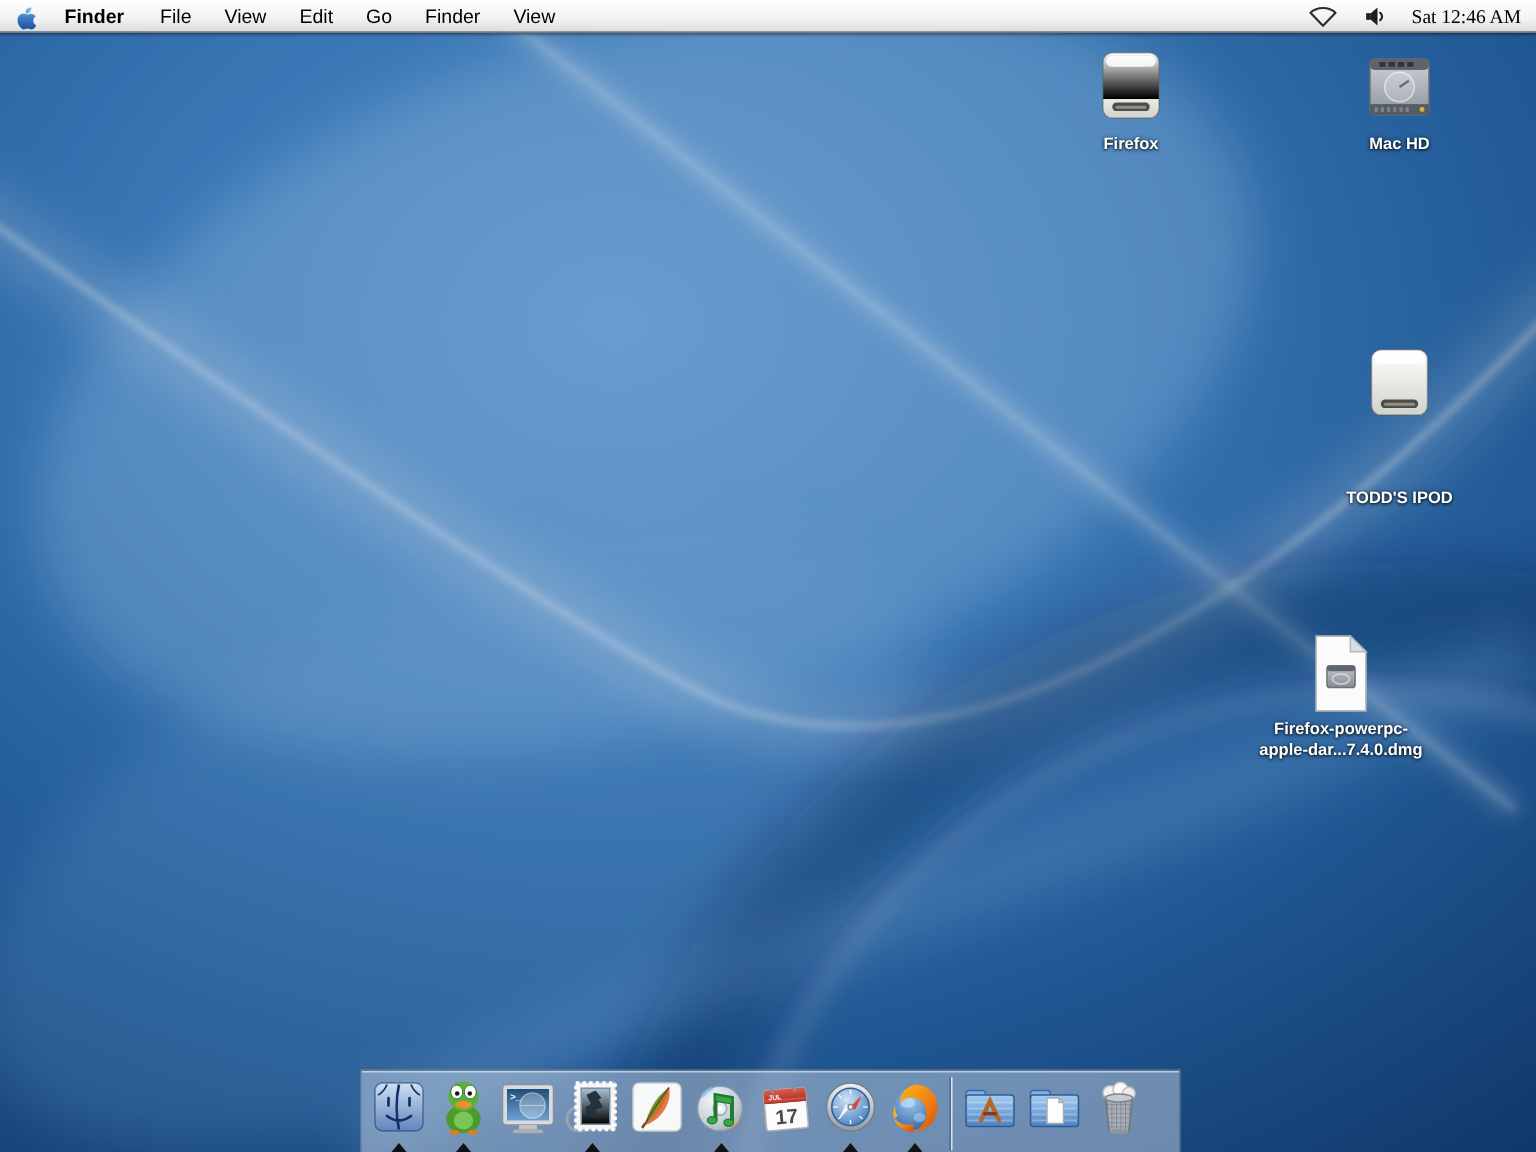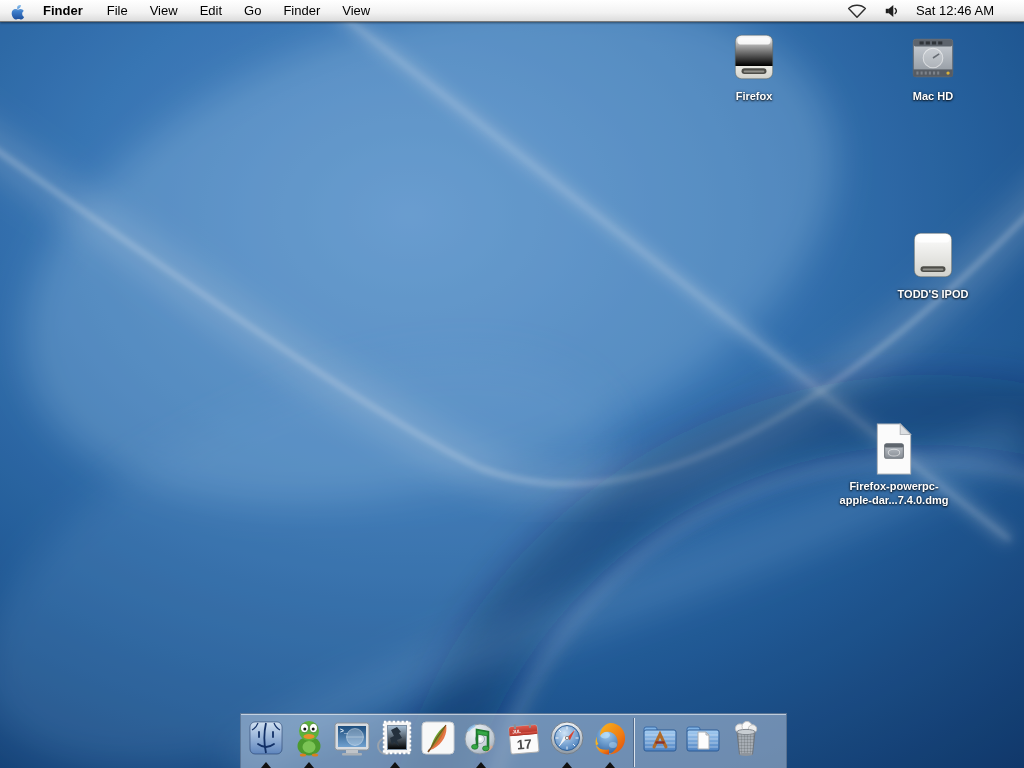--- a/index.html
+++ b/index.html
@@ -14,21 +14,21 @@
     position:absolute; top:0; left:0; width:1024px; height:22px; z-index:50;
     background:linear-gradient(#ffffff, #f2f2f2 60%, #dcdcdc);
     border-bottom:1px solid #7a7a7a;
     box-shadow:0 1px 2px rgba(0,0,0,.45);
     display:flex; align-items:center; font-size:13px; color:#000;text-align:right;
   }
   .mb-left { display:flex; align-items:center; height:100%; }
   .mb-apple { width:34px; height:100%; display:flex; align-items:center; justify-content:center; }
   .mb-item { padding:0 11px; height:100%; display:flex; align-items:center; white-space:nowrap; }
   .mb-item.appname { font-weight:bold; padding:0 13px 0 9px; }
-  .mb-right { margin-left:auto; display:flex; align-items:center; height:100%; padding-right:26px; }
+  .mb-right { margin-left:auto; display:flex; align-items:center; height:100%; padding-right:6px;font-family:Liberation Serif, serif; }
   .mb-status { padding:0 8px; height:100%; display:flex; align-items:center; }
   .mb-clock { padding:0 4px 0 8px; white-space:nowrap; }
 
   
   #desktop { position:absolute; inset:22px 0 0 0; z-index:5; }
   .dicon { position:absolute; display:flex; flex-direction:column; align-items:center; cursor:default; }
   .dicon .dlabel {
     margin-top:3px; font-size:11px; font-weight:bold; color:#fff; text-align:center;
     line-height:14px; text-shadow:0 1px 2px rgba(0,0,0,.85), 0 0 3px rgba(0,0,0,.5);
     white-space:nowrap;
@@ -167,21 +167,21 @@
           </linearGradient>
         </defs>
       <rect x="9" y="5" width="36" height="42" rx="6" fill="url(#wd1)" stroke="rgba(90,90,80,.45)"></rect>
       <rect x="11" y="7" width="32" height="7" rx="4" fill="rgba(255,255,255,.85)"></rect>
       <rect x="15" y="37" width="24" height="5.5" rx="2.7" fill="#4d4d48"></rect>
       <rect x="17" y="39" width="20" height="2" rx="1" fill="#90908a"></rect>
     </svg>
     <div class="dlabel">Firefox</div>
   </div>
 
-  <div class="dicon" style="left:873px; top:206px; width:120px;">
+  <div class="dicon" style="left:873px; top:206px; width:120px;gap:38px;">
     <svg width="56" height="56" viewBox="0 0 54 54">
       <defs>
           <linearGradient id="wd2" x1="0" y1="0" x2="0" y2="1">
         <stop offset="0%" stop-color="#ffffff"></stop>
             <stop offset="100%" stop-color="#d2d2cc"></stop>
           </linearGradient>
         </defs>
       <rect x="9" y="5" width="36" height="42" rx="6" fill="url(#wd2)" stroke="rgba(90,90,80,.45)"></rect>
       <rect x="11" y="7" width="32" height="7" rx="4" fill="rgba(255,255,255,.85)"></rect>
       <rect x="15" y="37" width="24" height="5.5" rx="2.7" fill="#4d4d48"></rect>

